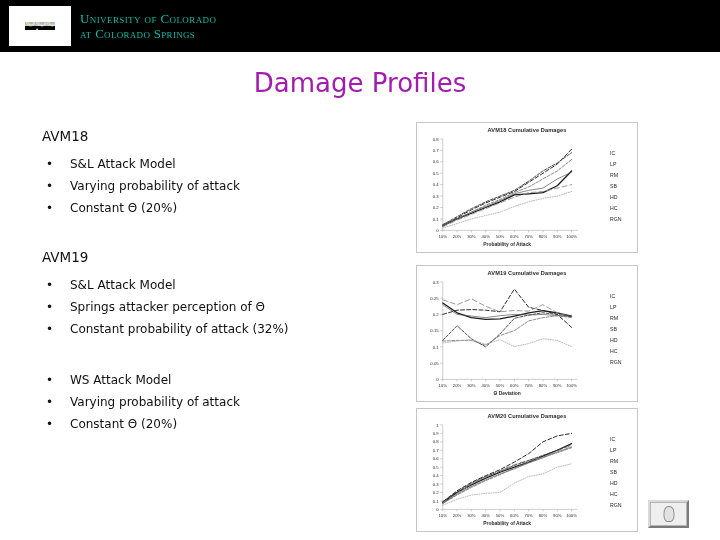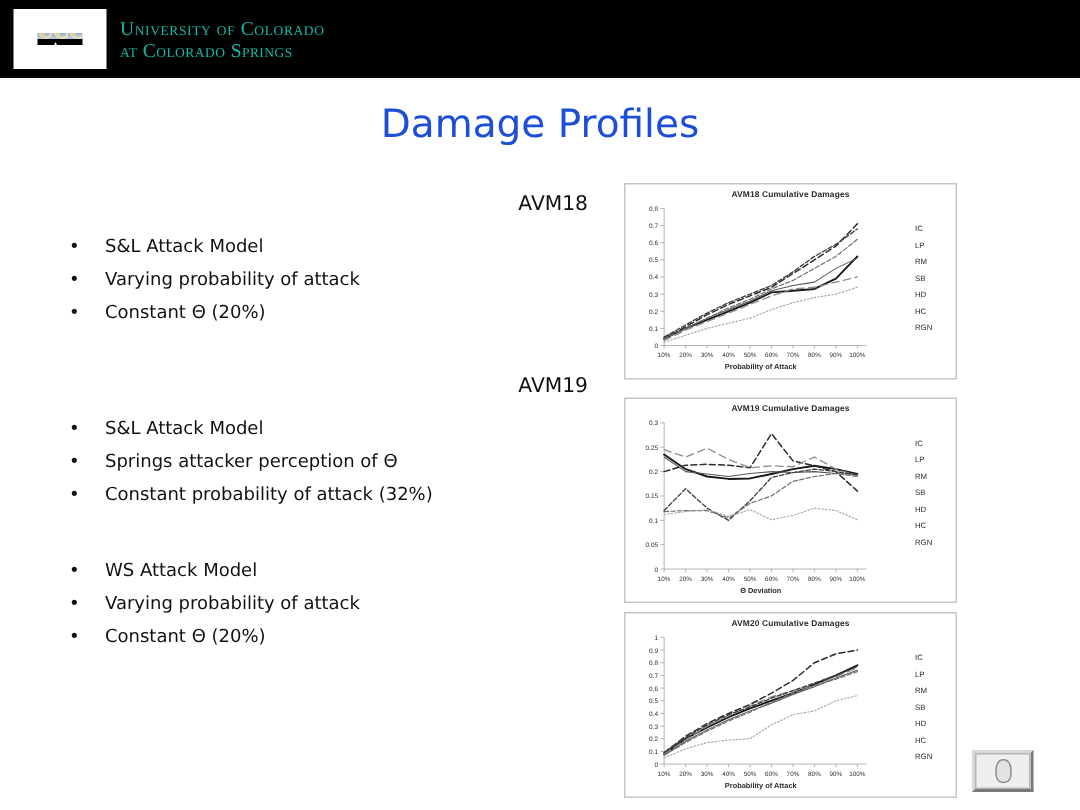--- a/index.html
+++ b/index.html
@@ -44,30 +44,29 @@
     letter-spacing:0.4px;
   }
   .univ .l2{font-size:13px;letter-spacing:0.3px;}
   .small-caps{font-variant:small-caps;}
 
   
   .slide-title{
     position:absolute;left:0;top:68px;width:720px;
     text-align:center;
     font-size:26px;
-    color:#1d4ed8;
+    color:#a21caf;
     font-family:"DejaVu Sans", sans-serif;
   }
 
   
   .block{position:absolute;left:42px;width:350px;}
   .block .head{
     font-size:13.5px;color:#111;margin-bottom:9px;
     font-family:"DejaVu Sans", sans-serif;
-    text-align:right;
   }
   .bullets{list-style:none;margin:0;padding:0;}
   .bullets li{
     position:relative;
     padding-left:28px;
     font-size:12px;
     color:#111;
     line-height:22px;
     font-family:"DejaVu Sans", sans-serif;
   }

